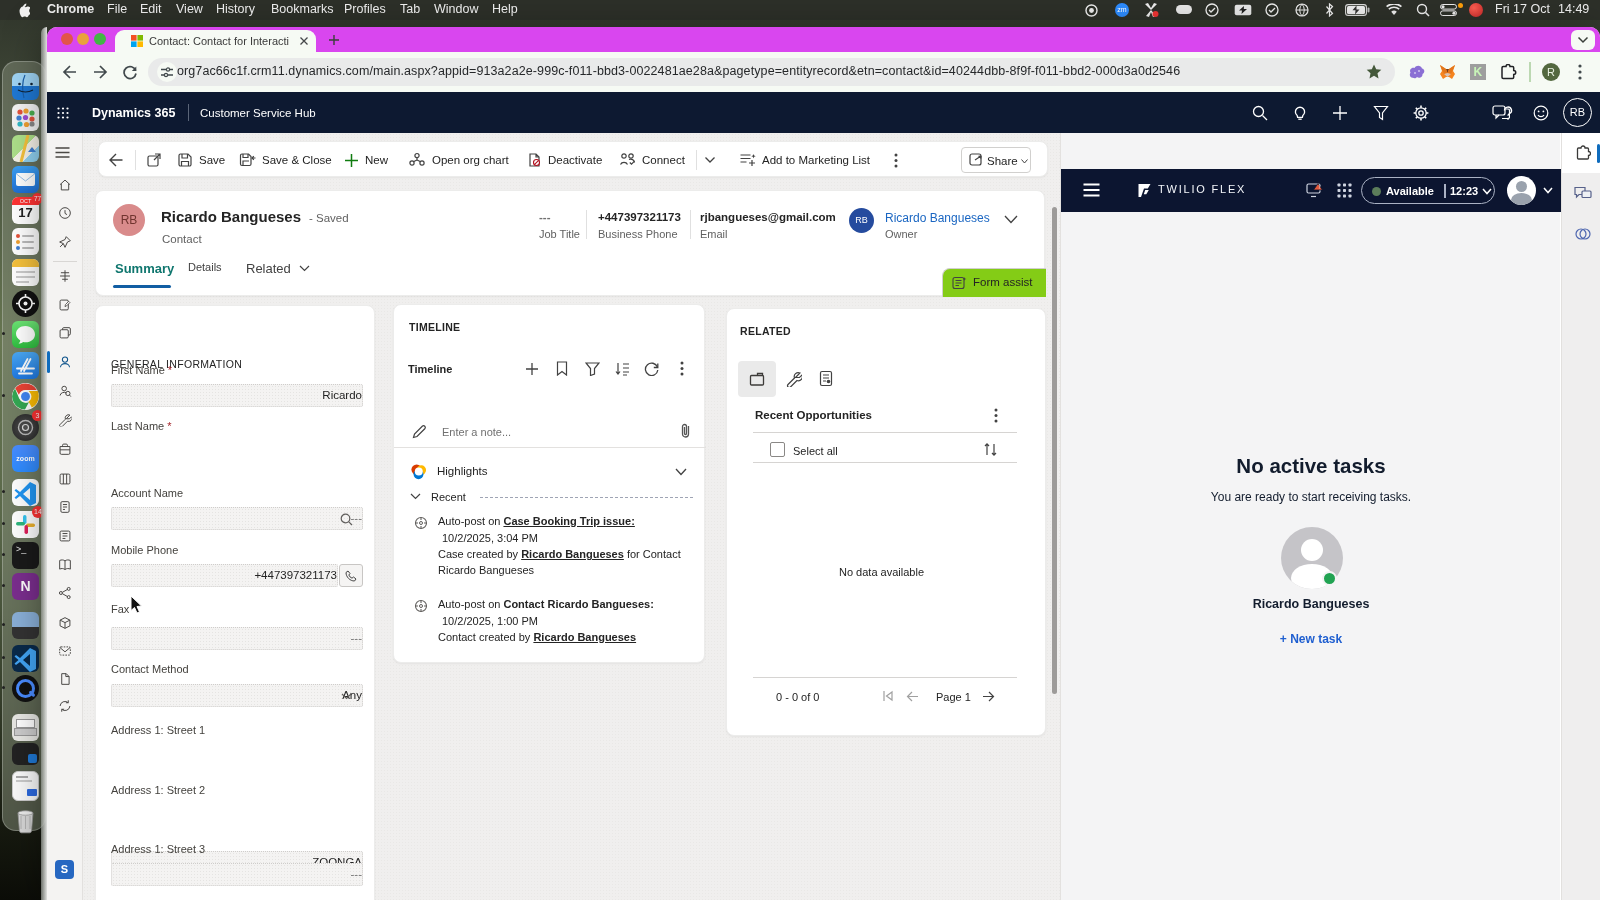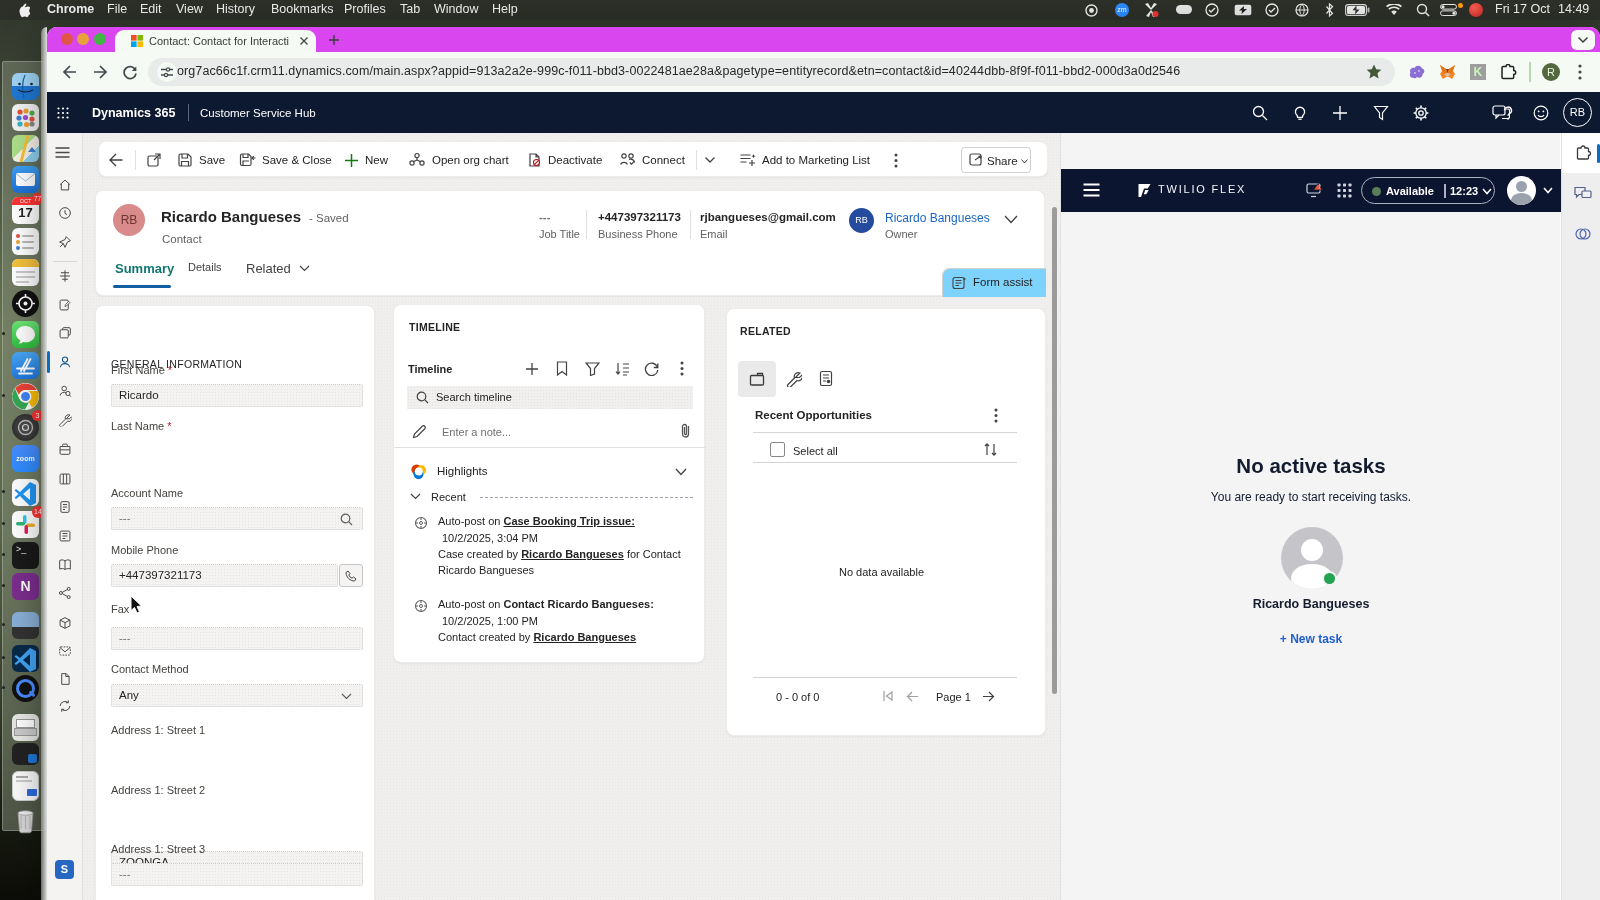--- a/index.html
+++ b/index.html
@@ -10,21 +10,21 @@
 
 
 #wall { left:0; top:0; width:1600px; height:900px;
   background:linear-gradient(180deg,#30352b 0%,#4a5440 18%,#687752 38%,#5a684a 58%,#39422e 76%,#171a10 92%,#0c0d08 100%); }
 
 
 #menubar { left:0; top:0; width:1600px; height:20px; background:rgba(45,49,41,0.97); color:#f2f2f2; font-size:12.5px; }
 #menubar .mi { position:absolute; top:2px; white-space:nowrap; }
 
 
-#dock { left:2px; top:61px; width:44px; height:770px; background:rgba(128,136,116,0.55); border-radius:2px; border:0.5px solid rgba(255,255,255,0.25);padding-left:16px; }
+#dock { left:2px; top:61px; width:44px; height:770px; background:rgba(128,136,116,0.55); border-radius:14px; border:0.5px solid rgba(255,255,255,0.25);padding-left:16px; }
 .dicon { position:absolute; left:9px; width:27px; height:27px; border-radius:6px; }
 
 
 #win { left:47px; top:27px; width:1553px; height:873px; border-radius:10px 10px 0 0; background:#fff; box-shadow:0 10px 40px rgba(0,0,0,0.5); }
 #tabstrip { left:0; top:0; width:1553px; height:25px; background:#d946ef; border-radius:10px 10px 0 0; }
 .tl { position:absolute; top:6px; width:12px; height:12px; border-radius:50%; }
 #tab { position:absolute; left:68px; top:3px; width:201px; height:22px; background:#f6faf4; border-radius:9px 9px 0 0; }
 #toolbar { left:0; top:25px; width:1553px; height:40px; background:#f6faf4; }
 #omni { position:absolute; left:101px; top:6px; width:1247px; height:28px; background:#e9eaea; border-radius:14px; }
 
@@ -35,21 +35,21 @@
 .card { position:absolute; background:#fff; border:1px solid #ececeb; border-radius:8px; box-shadow:0 1px 2px rgba(0,0,0,0.05); }
 
 
 #flexpanel { left:1013px; top:106px; width:500px; height:767px; background:#f4f4f5; border-left:1px solid #e3e1df; }
 #rail { left:1514px; top:106px; width:39px; height:767px; background:#efeeee; border-left:1px solid #e2e0de; }
 
 .txt { position:absolute; white-space:nowrap; }
 .sic { position:absolute; left:10px; transform:scale(0.82); transform-origin:center center; }
 .cmditem { position:absolute; top:0; height:36px; display:flex; align-items:center; gap:6px; font-size:11.5px; color:#242424; }
 .field-label { position:absolute; font-size:11px; color:#44423e; }
-.field-input { position:absolute; left:15px; width:252px; height:23px; background:#f4f3f2; background-image:radial-gradient(#e5e4e2 0.7px, transparent 0.7px); background-size:3px 3px; border:1px dotted #cfcdcb; border-radius:2px; font-size:11.5px; color:#242424; line-height:21px; padding-left:7px; }
+.field-input { position:absolute; left:15px; width:252px; height:23px; background:#f4f3f2; background-image:radial-gradient(#e5e4e2 0.7px, transparent 0.7px); background-size:3px 3px; border:1px dotted #cfcdcb; border-radius:2px; font-size:11.5px; color:#242424; line-height:21px; padding-left:7px;text-align:right; }
 .hr { position:absolute; height:1px; background:#e3e1df; }
 .red { color:#a4262c; }
 </style>
 </head>
 <body>
 <div id="screen">
   <div id="wall" class="abs"></div>
   <div id="menubar" class="abs">
     <svg class="mi" style="left:17px;top:3px;" width="13" height="15" viewBox="0 0 13 15">
         <path d="M9.3 0.5 c0.2 1 -0.3 2 -0.9 2.7 c-0.6 0.7 -1.6 1.3 -2.5 1.2 c-0.2 -0.9 0.3 -1.9 0.9 -2.5 C7.4 1.2 8.5 0.6 9.3 0.5 Z M11.9 12 c-0.5 1.1 -1.1 2.2 -2 2.2 c-0.9 0 -1.2 -0.6 -2.2 -0.6 c-1 0 -1.4 0.6 -2.2 0.6 c-0.9 0 -1.6 -1.2 -2.1 -2.3 C2.3 9.6 2.1 6.4 3.6 4.9 c0.7 -0.8 1.7 -1.3 2.7 -1.3 c1 0 1.6 0.6 2.4 0.6 c0.8 0 1.3 -0.6 2.4 -0.6 c0.9 0 1.9 0.5 2.6 1.4 c-2.3 1.3 -1.9 4.6 0.2 5.5 C13.4 11 12.4 11.9 11.9 12 Z" fill="#f0f0f0"></path>
@@ -609,21 +609,21 @@
         <svg style="position:absolute;left:908px;top:24px;" width="14" height="9" viewBox="0 0 14 9">
             <path d="M1 1 L7 7.5 L13 1" stroke="#424242" stroke-width="1.3" fill="none"></path>
           </svg>
         <span class="txt" style="left:19px;top:70px;font-size:13px;font-weight:600;color:#0f766e;">Summary</span>
         <div class="abs" style="left:17px;top:94px;width:58px;height:3px;background:#115ea3;border-radius:2px;"></div>
         <span class="txt" style="left:92px;top:70px;font-size:11px;color:#424242;">Details</span>
         <span class="txt" style="left:150px;top:70px;font-size:13px;color:#424242;">Related</span>
         <svg style="position:absolute;left:203px;top:74px;" width="11" height="7" viewBox="0 0 11 7">
             <path d="M1 1 L5.5 5.5 L10 1" stroke="#424242" stroke-width="1.2" fill="none"></path>
           </svg>
-        <div class="abs" style="left:846px;top:77px;width:104px;height:29px;border:1px solid #d1d0ce;border-right:none;border-bottom:none;border-radius:8px 0 0 0;background:#7dd3fc;">
+        <div class="abs" style="left:846px;top:77px;width:104px;height:29px;border:1px solid #d1d0ce;border-right:none;border-bottom:none;border-radius:8px 0 0 0;background:#84cc16;">
           <svg style="position:absolute;left:9px;top:7px;" width="15" height="14" viewBox="0 0 15 14">
               <rect x="1" y="1.5" width="11" height="11" rx="2" fill="none" stroke="#424242" stroke-width="1.1"></rect>
               <path d="M3.5 4.5 h6 M3.5 7 h6 M3.5 9.5 h3.5" stroke="#424242" stroke-width="1"></path>
               <path d="M12.5 1 l0.5 1.4 1.4 0.5 -1.4 0.5 -0.5 1.4 -0.5 -1.4 -1.4 -0.5 1.4 -0.5 Z" fill="#424242"></path>
             </svg>
           <span class="txt" style="left:30px;top:7px;font-size:11.5px;color:#242424;">Form assist</span>
         </div>
       </div>
 
       <div class="card" style="left:12px;top:172px;width:280px;height:620px;">
@@ -677,27 +677,20 @@
           </svg>
         <svg style="position:absolute;left:250px;top:56px;" width="15" height="15" viewBox="0 0 15 15">
             <path d="M13.4 6 A6.2 6.2 0 1 0 13.8 9" fill="none" stroke="#424242" stroke-width="1.3"></path>
             <path d="M13.8 2.5 V6.5 H9.8" fill="none" stroke="#424242" stroke-width="1.3"></path>
           </svg>
         <svg style="position:absolute;left:286px;top:56px;" width="4" height="15" viewBox="0 0 4 15">
             <circle cx="2" cy="2" r="1.5" fill="#424242"></circle>
             <circle cx="2" cy="7.5" r="1.5" fill="#424242"></circle>
             <circle cx="2" cy="13" r="1.5" fill="#424242"></circle>
           </svg>
-        <div class="abs" style="left:13px;top:81px;width:286px;height:23px;background:#f1f0ef;background-image:radial-gradient(#e3e2e0 0.7px, transparent 0.7px);background-size:3px 3px;">
-          <svg style="position:absolute;left:9px;top:5px;" width="13" height="13" viewBox="0 0 13 13">
-              <circle cx="5.5" cy="5.5" r="4.3" fill="none" stroke="#424242" stroke-width="1.2"></circle>
-              <path d="M8.8 8.8 L12 12" stroke="#424242" stroke-width="1.2"></path>
-            </svg>
-          <span class="txt" style="left:29px;top:5px;font-size:11px;color:#242424;">Search timeline</span>
-        </div>
         <svg style="position:absolute;left:18px;top:119px;" width="15" height="15" viewBox="0 0 15 15">
             <path d="M1.5 13.5 L2.5 10 L10.5 2 a1.8 1.8 0 0 1 2.5 2.5 L5 12.5 Z" fill="none" stroke="#424242" stroke-width="1.2"></path>
           </svg>
         <span class="txt" style="left:48px;top:121px;font-size:11px;color:#707070;">Enter a note...</span>
         <svg style="position:absolute;left:287px;top:117px;" width="9" height="17" viewBox="0 0 9 17">
             <path d="M7.5 4 V12 a3 3 0 0 1 -6 0 V4.5 a2 2 0 0 1 4 0 V11.5 a1 1 0 0 1 -2 0 V5" fill="none" stroke="#555" stroke-width="1.3"></path>
           </svg>
         <div class="hr" style="left:0;top:142px;width:312px;"></div>
         <svg style="position:absolute;left:16px;top:158px;" width="17" height="17" viewBox="0 0 18 18">
             <circle cx="7" cy="7" r="5.5" fill="#d83b01"></circle>

